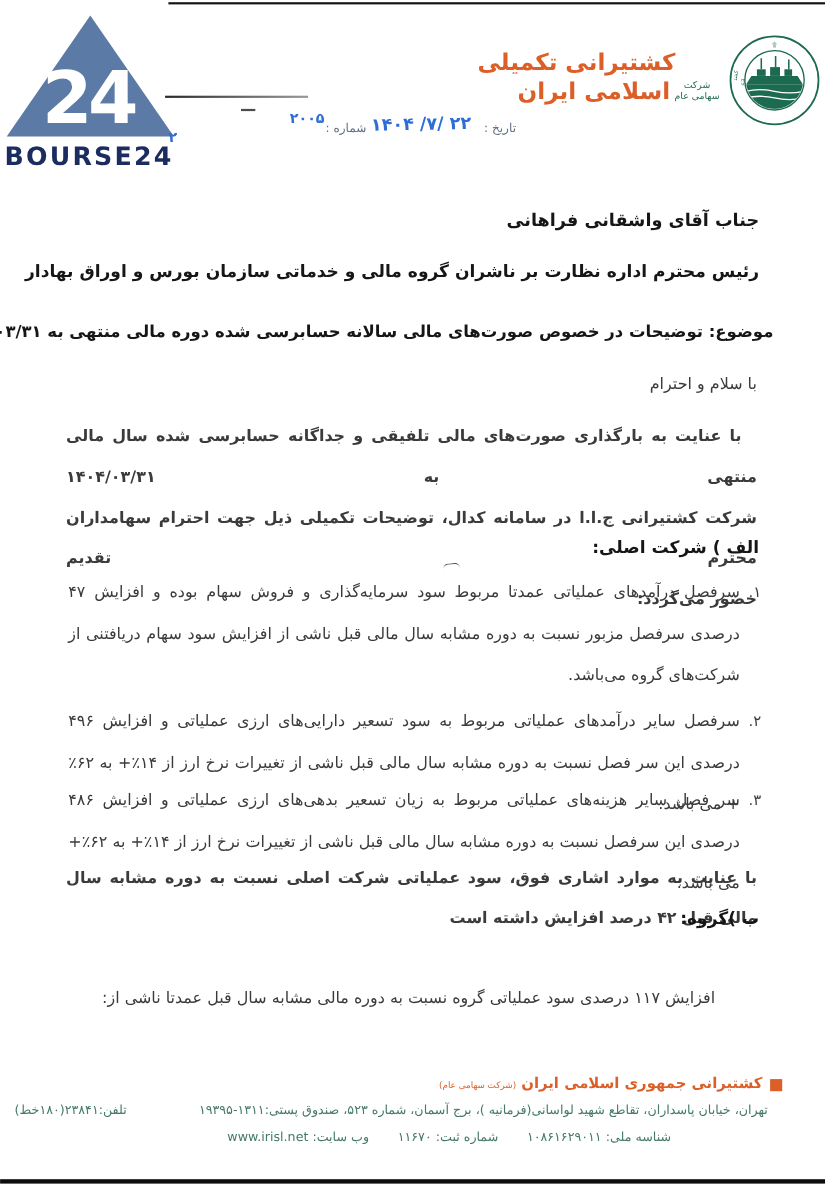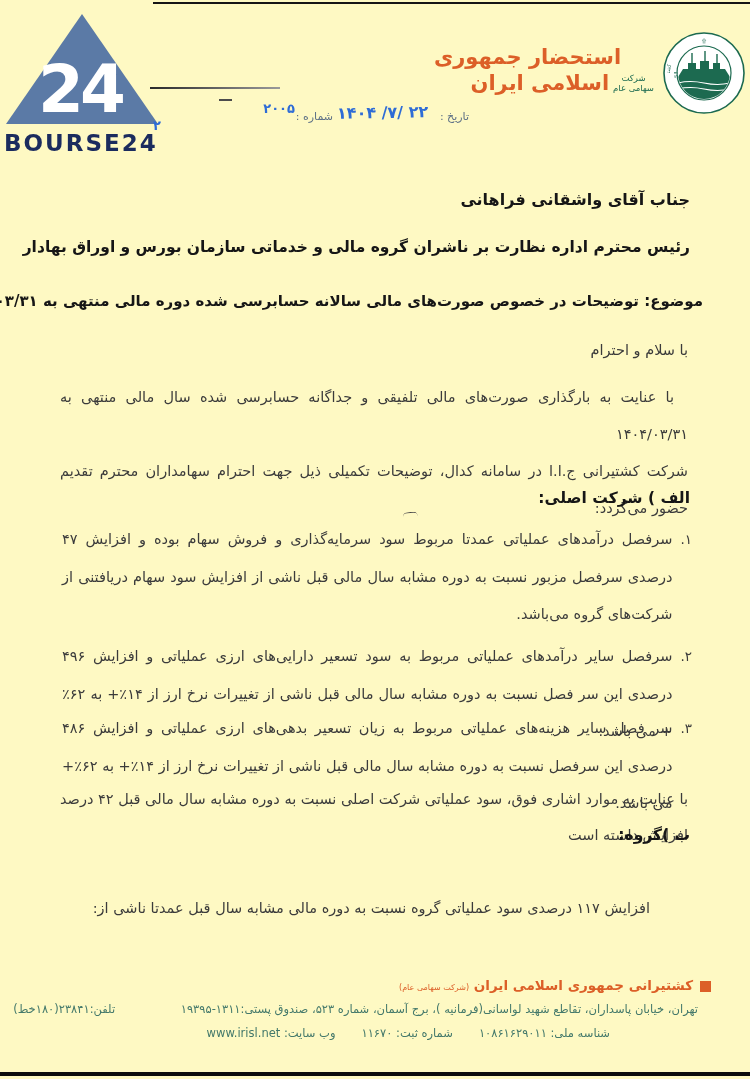--- a/index.html
+++ b/index.html
@@ -1,17 +1,17 @@
 <!DOCTYPE html>
 <html lang="fa"><head>
 <meta charset="utf-8">
 <style>
   html,body{margin:0;padding:0;background:#e9e9e9;}
   .page{
-    position:relative;width:750px;height:1079px;background:#fef9c3;
+    position:relative;width:750px;height:1079px;background:#ffffff;
     font-family:"DejaVu Sans",sans-serif;direction:rtl;overflow:hidden;
     margin:0 auto;
   }
   .abs{position:absolute;}
   
   .rule-top{top:2px;right:0;width:597px;height:2px;background:#151515;}
   .rule-mini{top:87px;left:150px;width:130px;height:2px;background:linear-gradient(to right,#2a2a2a,#9a9a9a);}
   .rule-bottom{bottom:3px;left:0;width:750px;height:4px;background:#0d0d0d;}
   
   .b24{top:12px;left:4px;width:164px;text-align:left;direction:ltr;}
@@ -26,21 +26,21 @@
   
   .lbl{font-size:11px;color:#5E7186;letter-spacing:1px;}
   .hand{color:#2E6CD6;font-weight:700;}
   .date-val{top:103px;right:322px;font-size:16px;direction:ltr;transform:rotate(-1deg);}
   .num-val{top:101px;right:455px;font-size:13px;letter-spacing:9px;direction:ltr;}
   .stray{top:118px;left:153px;font-size:13px;color:#2E6CD6;font-weight:700;}
   .dash-mark{top:99px;right:518px;width:13px;height:2px;background:#4c4c4c;}
   
   .bold-line{font-weight:700;color:#161616;font-size:15.5px;white-space:nowrap;}
   .body-txt{font-size:14.5px;color:#3b3b3b;}
-  .para{right:62px;left:60px;line-height:37px;text-align:justify;}
+  .para{right:62px;left:60px;line-height:37px;text-align:justify;font-weight:bold;}
   .pline{text-align:justify;text-align-last:justify;}
   .pline.last{text-align:right;text-align-last:right;}
   .pline.first{text-indent:14px;}
   .list-item{right:58px;left:62px;display:flex;gap:8px;align-items:flex-start;line-height:37.5px;}
   .list-item .num{flex:0 0 auto;font-size:13.5px;color:#3b3b3b;}
   .list-item .txt{flex:1 1 auto;text-align:justify;}
   .corr-mark{top:512px;right:332px;width:15px;height:8px;border-top:1.6px solid #4a4a4a;border-radius:60%/100%;transform:rotate(-4deg);}
   .indent-line{right:100px;left:60px;text-align:right;line-height:34px;}
   
   .f-square{top:981px;right:39px;width:11px;height:11px;background:#DC5F28;}
@@ -93,21 +93,21 @@
     <text font-size="5" fill="#1C6A50" font-family="DejaVu Sans, sans-serif">
       <textPath href="#arcTop" startOffset="8%">کشتیرانی جمهوری اسلامی ایران</textPath>
     </text>
     <text font-size="4.6" fill="#1C6A50" letter-spacing="0.6" font-family="DejaVu Sans, sans-serif">
       <textPath href="#arcBottom" startOffset="6%">I.R.I. SHIPPING LINES</textPath>
     </text>
     <text x="42" y="12" font-size="6" fill="#1C6A50" text-anchor="middle">۩</text>
   </svg>
 
   <div class="abs co-name">
-    <div class="l1">استحضار جمهوری</div>
+    <div class="l1">کشتیرانی تکمیلی</div>
     <div class="co-row">
       <div class="co-type">
         <div>شرکت</div>
         <div>سهامی عام</div>
       </div>
       <div class="l2">اسلامی ایران</div>
     </div>
   </div>
 
   <span class="abs lbl" style="top:110px;right:281px;">تاریخ :</span>

